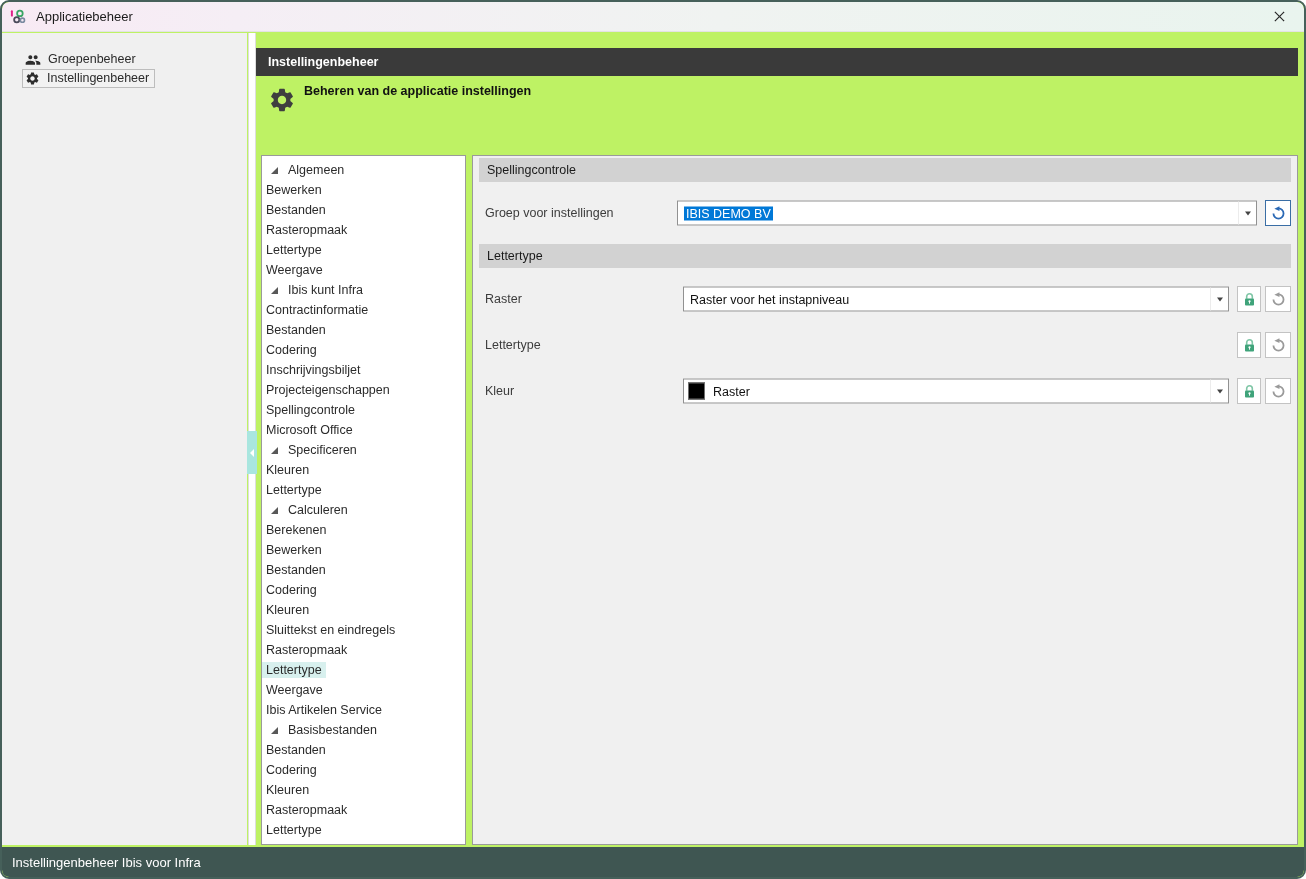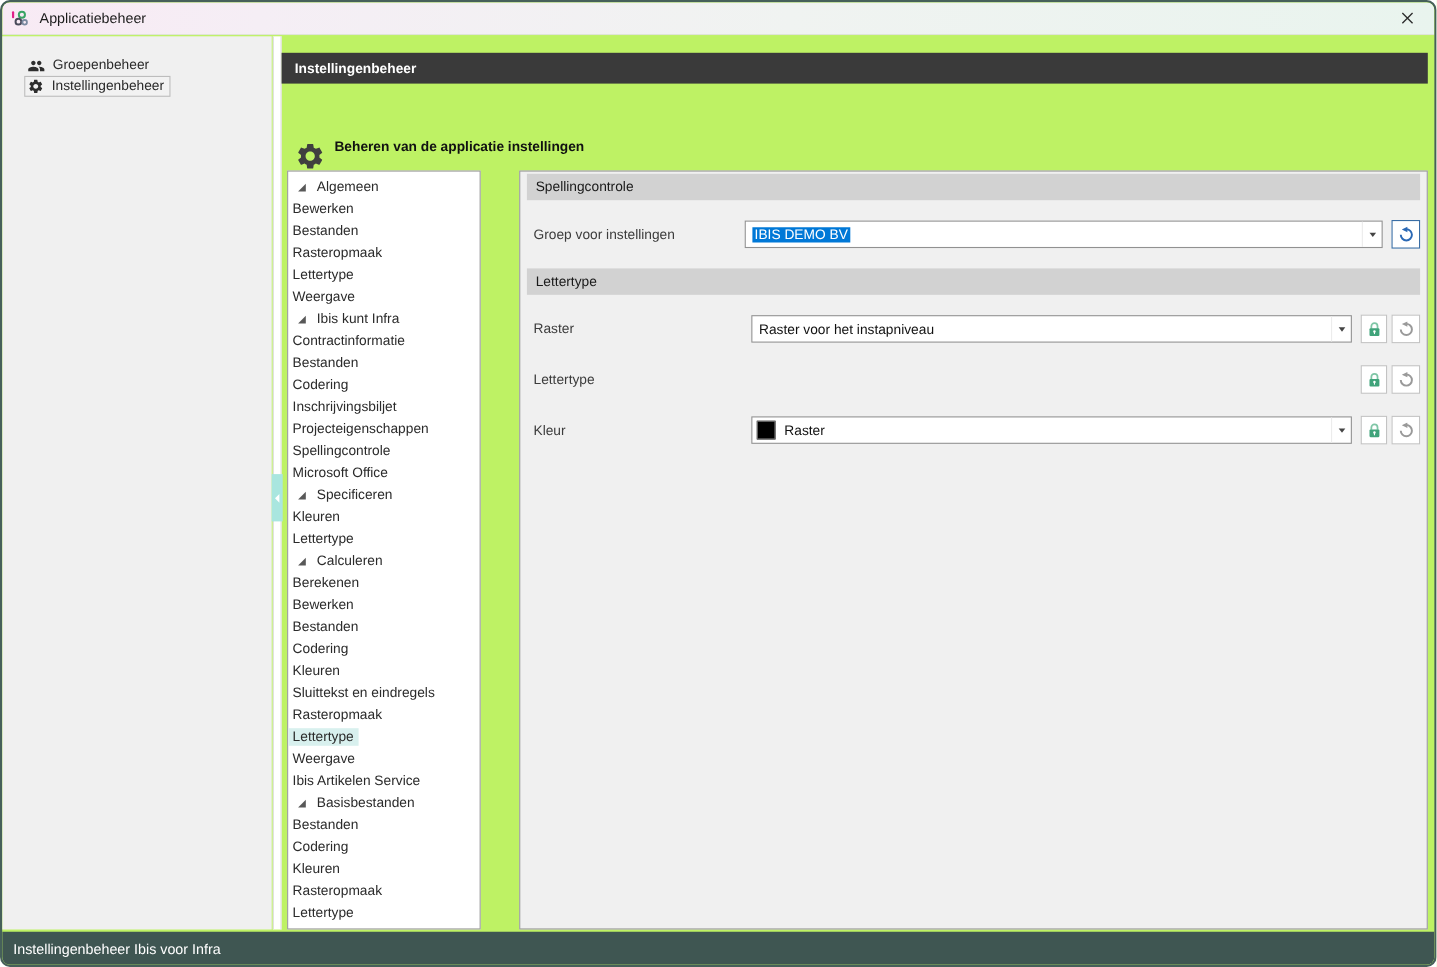--- a/index.html
+++ b/index.html
@@ -45,28 +45,28 @@
   }
   .splitter-handle .h-arrow { width: 0; height: 0; border-right: 4px solid #ffffff; border-top: 4px solid transparent; border-bottom: 4px solid transparent; }
 
   
   .main { position: absolute; left: 254px; top: 46px; right: 6px; bottom: 32px; }
   .main-header {
     position: absolute; left: 0; top: 0; right: 0; height: 28px;
     background: #3a3a3a; color: #ffffff; font-weight: bold;
     line-height: 28px; padding-left: 12px; font-size: 12.5px;
   }
-  .main-desc { position: absolute; left: 0; top: 28px; right: 0; height: 79px; margin-top: 42px; }
+  .main-desc { position: absolute; left: 0; top: 28px; right: 0; height: 79px; }
   .desc-icon { position: absolute; left: 12px; top: 10px; }
   .desc-title { position: absolute; left: 48px; top: 8px; font-weight: bold; font-size: 12.5px; color: #111; }
   .desc-text  { position: absolute; left: 48px; top: 34px; font-size: 12.5px; color: #1c1c1c; }
 
   
   .tree-panel {
-    position: absolute; left: 5px; top: 107px; width: 176px; bottom: 0;
+    position: absolute; left: 5px; top: 107px; width: 205px; bottom: 0;
     background: #ffffff; border: 1px solid #9a9a9a; overflow: hidden; padding-top: 4px;
   }
   .tree-row { display: flex; align-items: center; height: 20px; color: #2b2b2b; white-space: nowrap; }
   .tree-row.parent { padding-left: 9px; }
   .tree-row.child  { }
   .tri { width: 0; height: 0; border-bottom: 7px solid #585858; border-left: 7px solid transparent; margin-right: 6px; flex: 0 0 auto; }
   .tree-label { padding: 1px 4px; }
   .tree-label.selected { background: #d8f0ee; }
 
   

